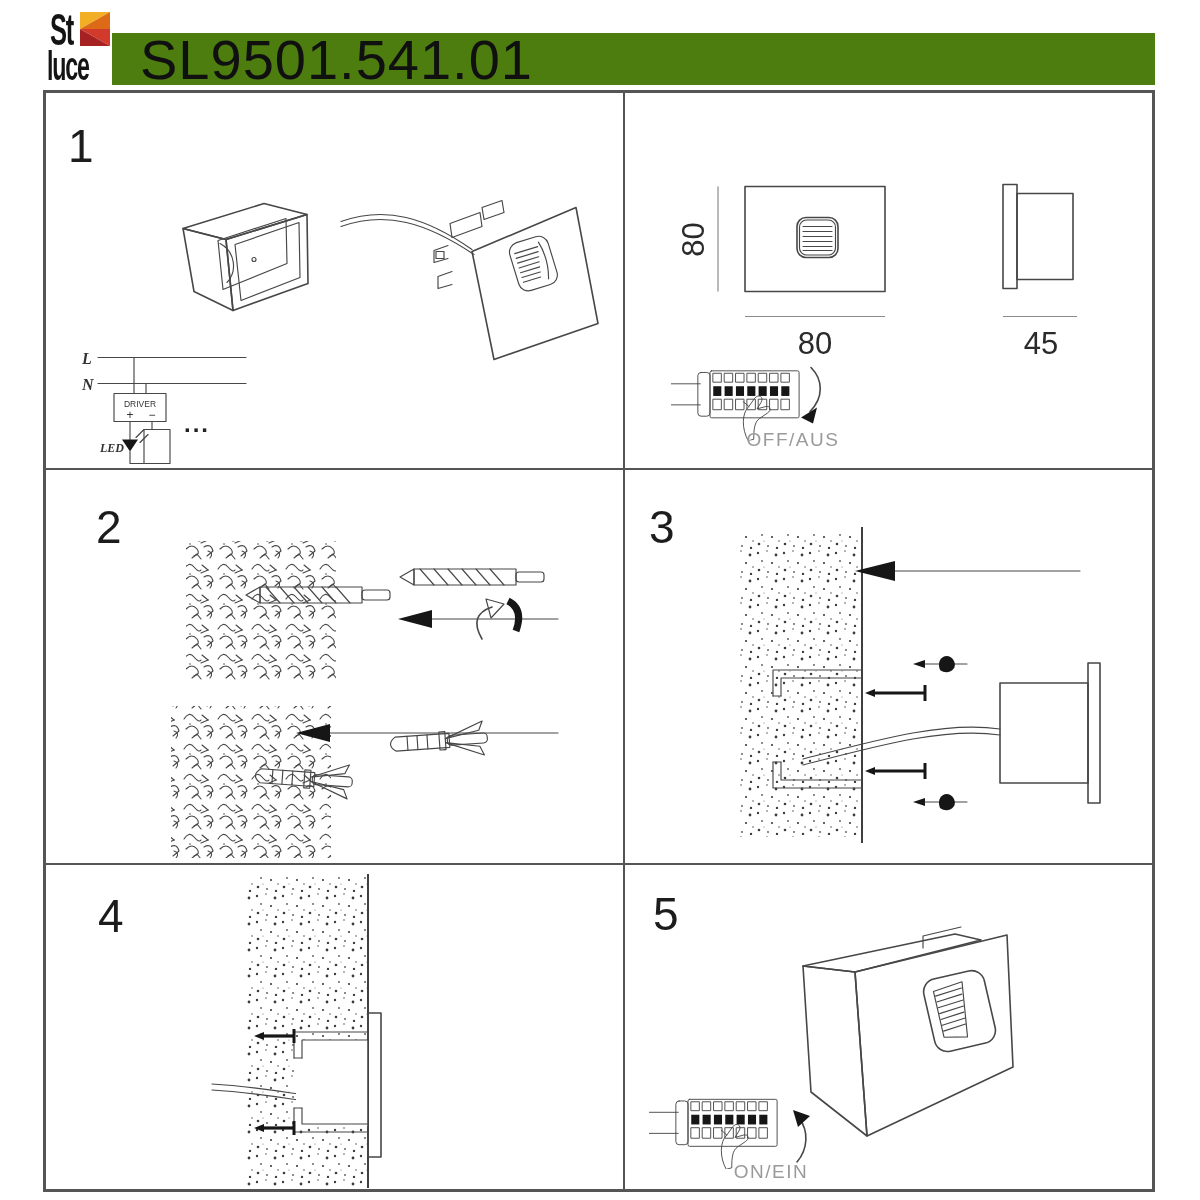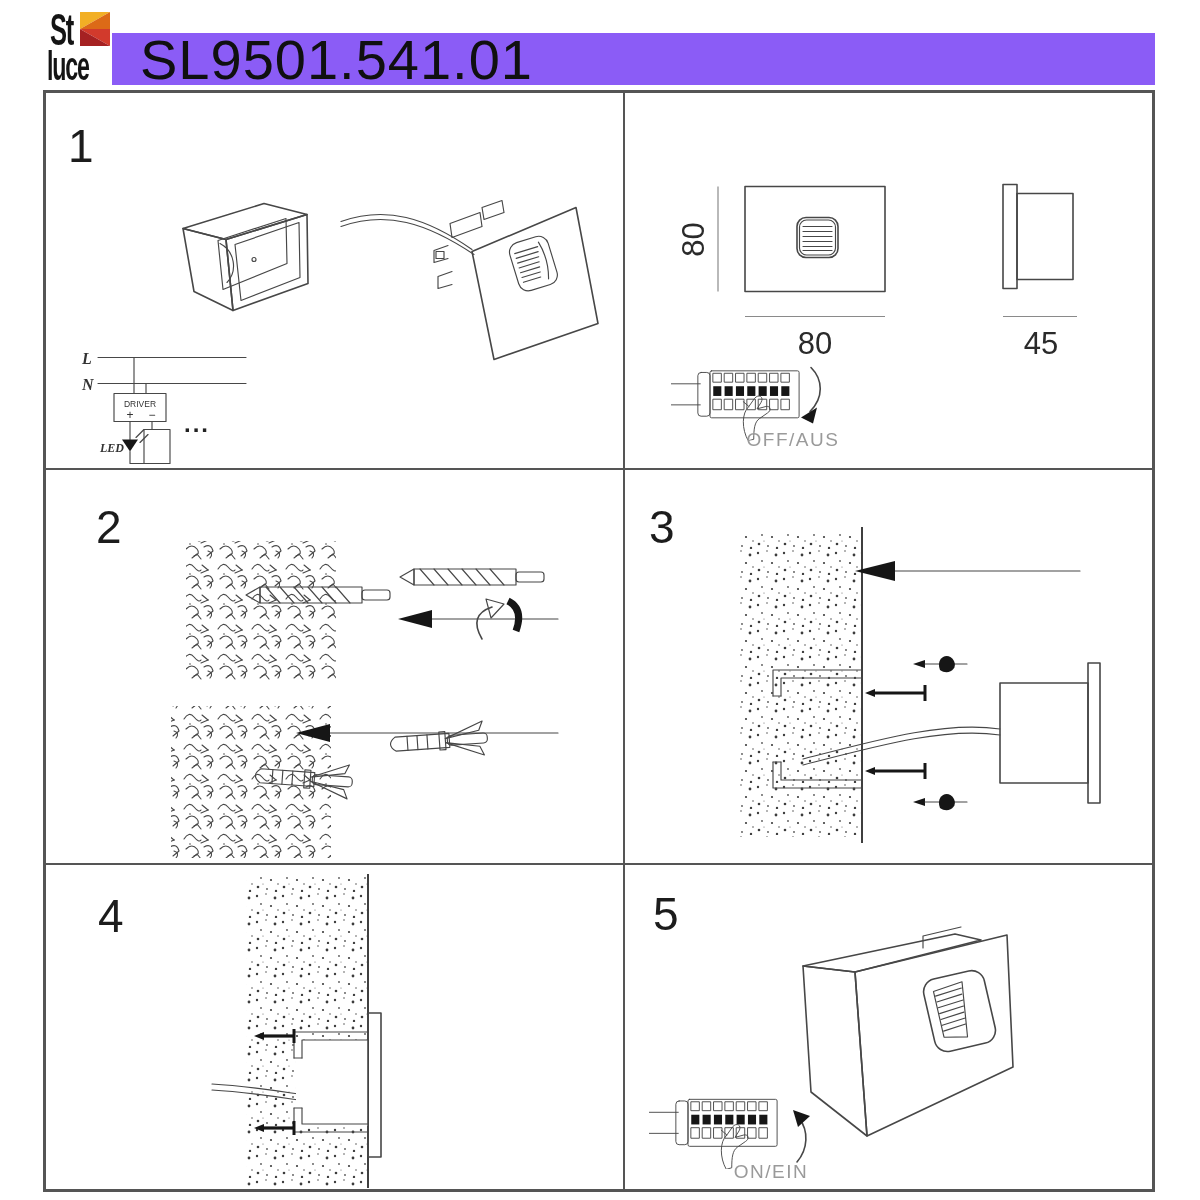--- a/index.html
+++ b/index.html
@@ -1,19 +1,19 @@
 <!DOCTYPE html>
 <html><head>
 <meta charset="utf-8">
 <style>
   html,body{margin:0;padding:0;background:#ffffff;}
   #stage{position:relative;width:1200px;height:1200px;background:#fff;overflow:hidden;
          font-family:"Liberation Sans",sans-serif;}
   
-  #titlebar{position:absolute;left:112px;top:33px;width:1043px;height:52px;background:#8b5cf6;}
+  #titlebar{position:absolute;left:112px;top:33px;width:1043px;height:52px;background:#4d7c0f;}
   #titlebar .code{position:absolute;left:28px;top:-6px;font-size:56px;font-weight:400;
                   color:#101010;letter-spacing:1px;font-family:"Liberation Sans",sans-serif;}
   .logo-txt{position:absolute;color:#141414;font-weight:800;transform:scaleX(.58);
             transform-origin:left top;letter-spacing:-2px;line-height:1;
             font-family:"Liberation Sans",sans-serif;}
   
   #grid{position:absolute;left:43px;top:90px;width:1112px;height:1102px;
         border:3px solid #555;box-sizing:border-box;background:#fff;}
   .row{display:flex;}
   .cell{position:relative;background:#fff;box-sizing:border-box;}

